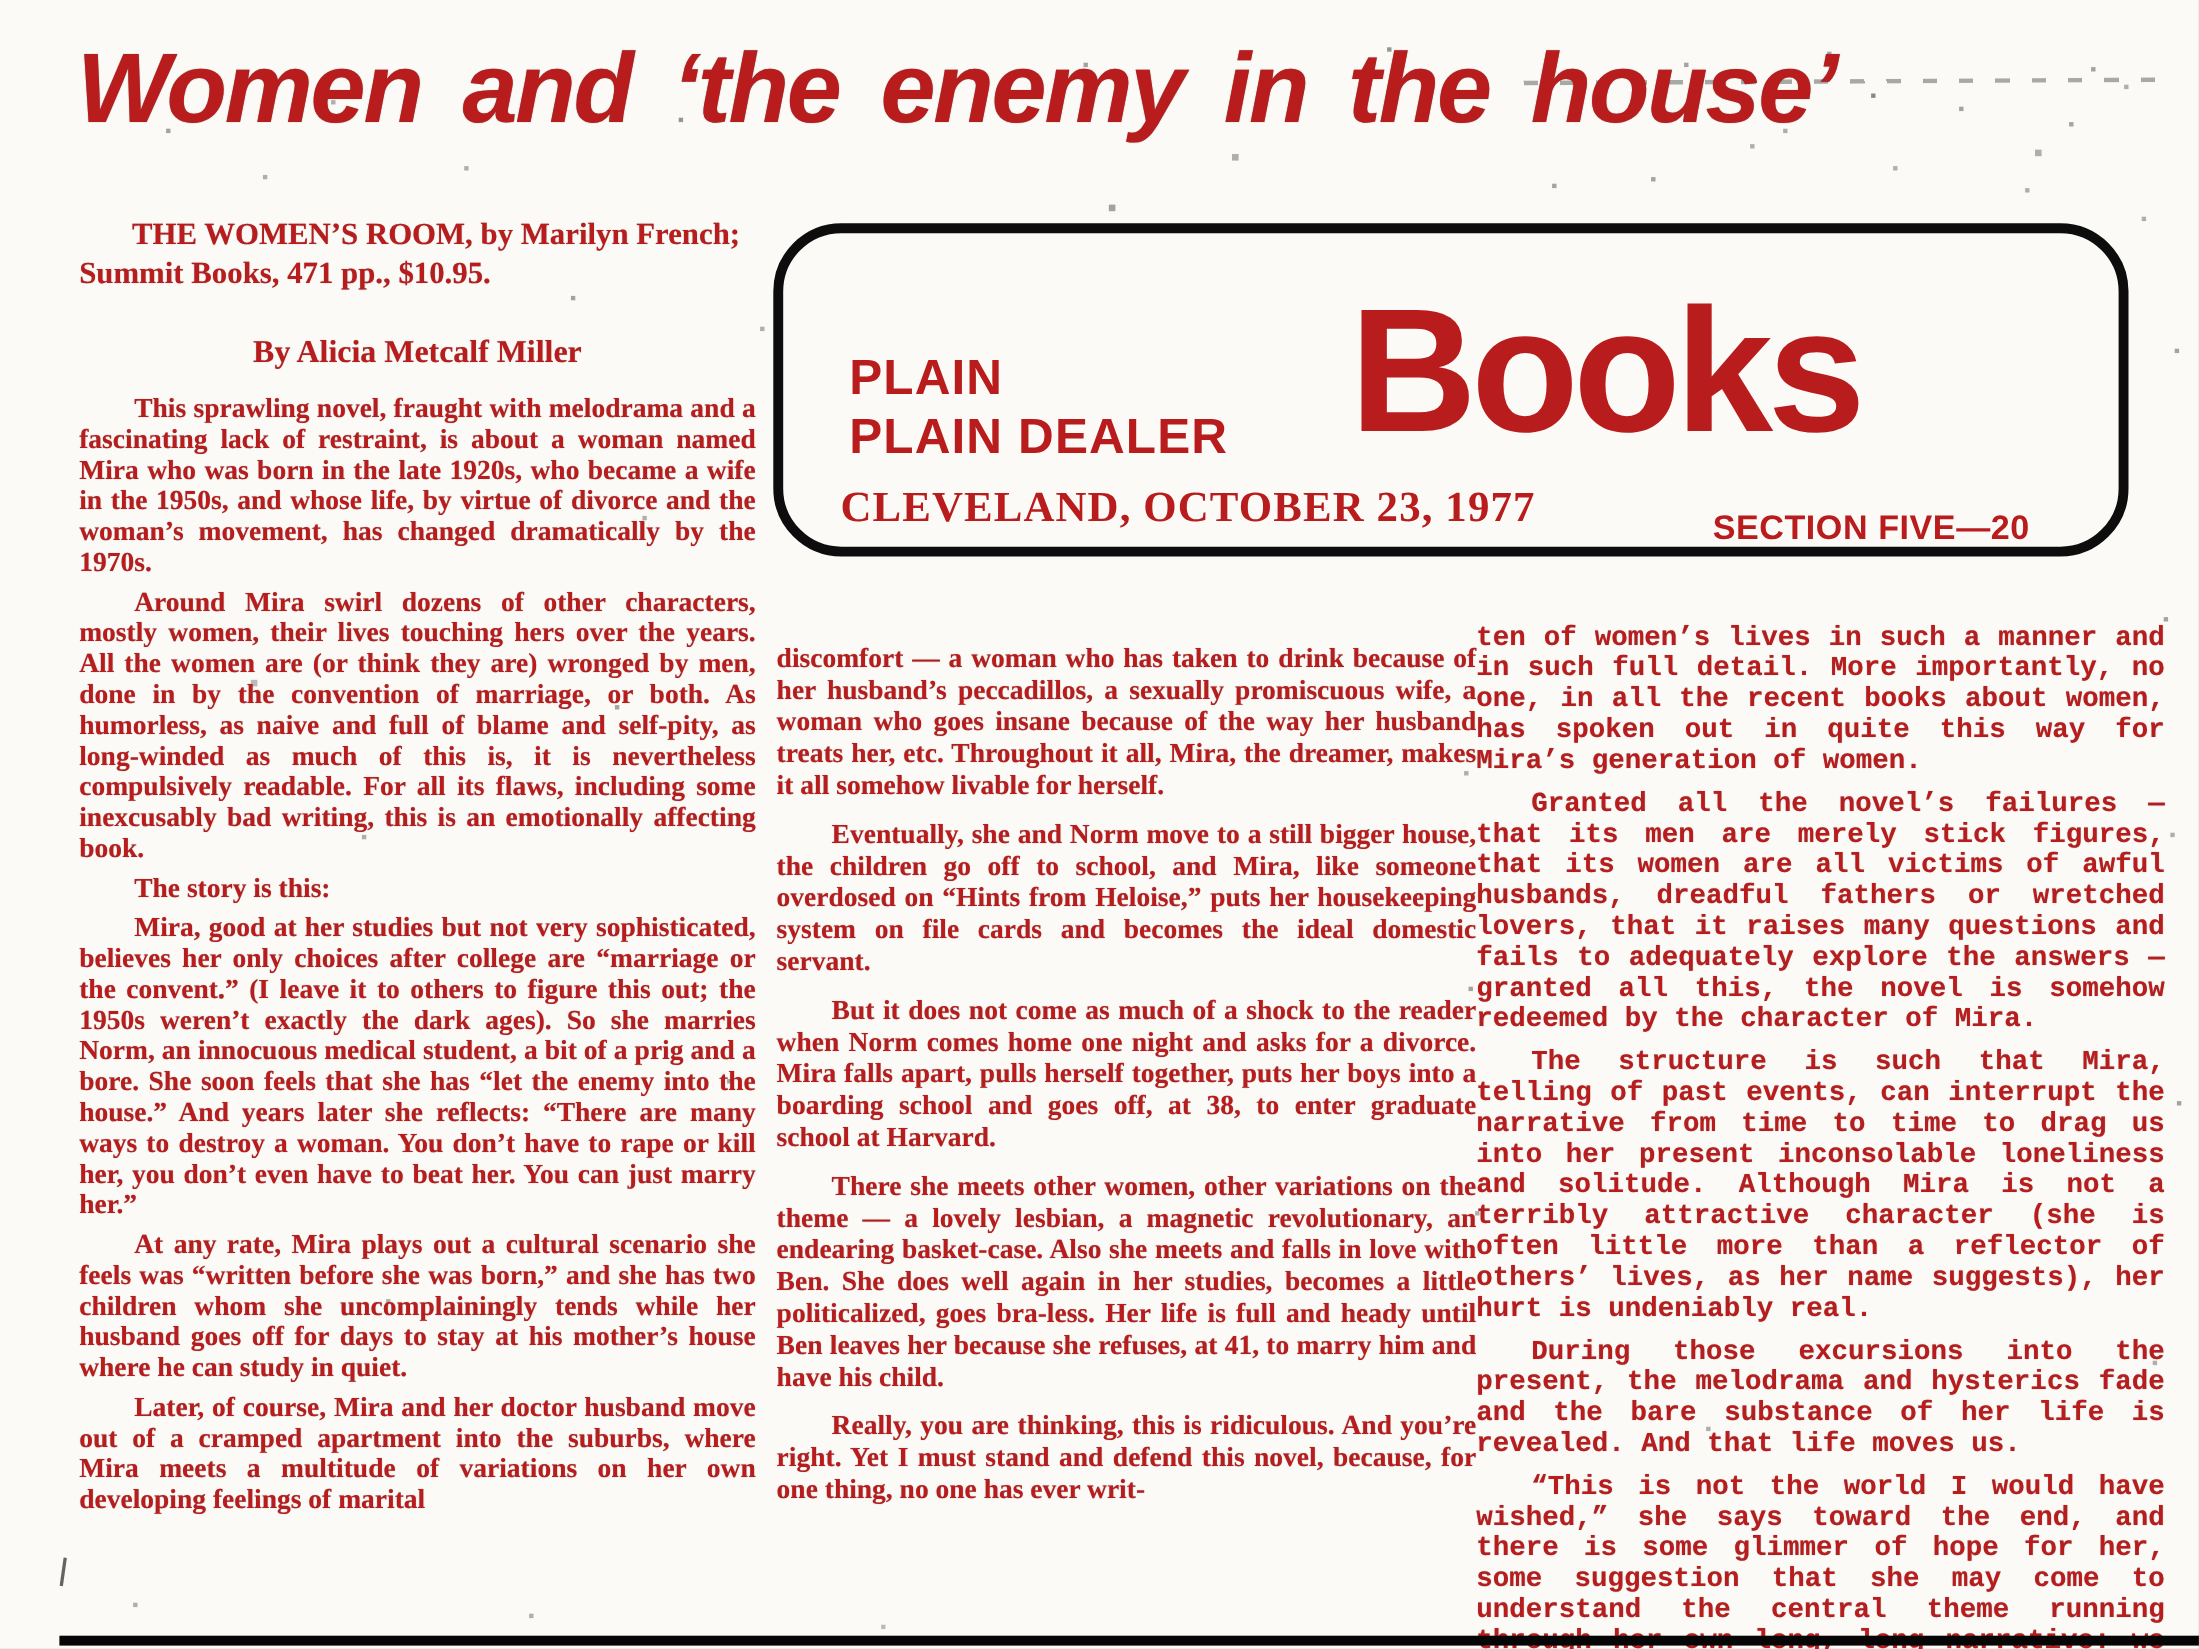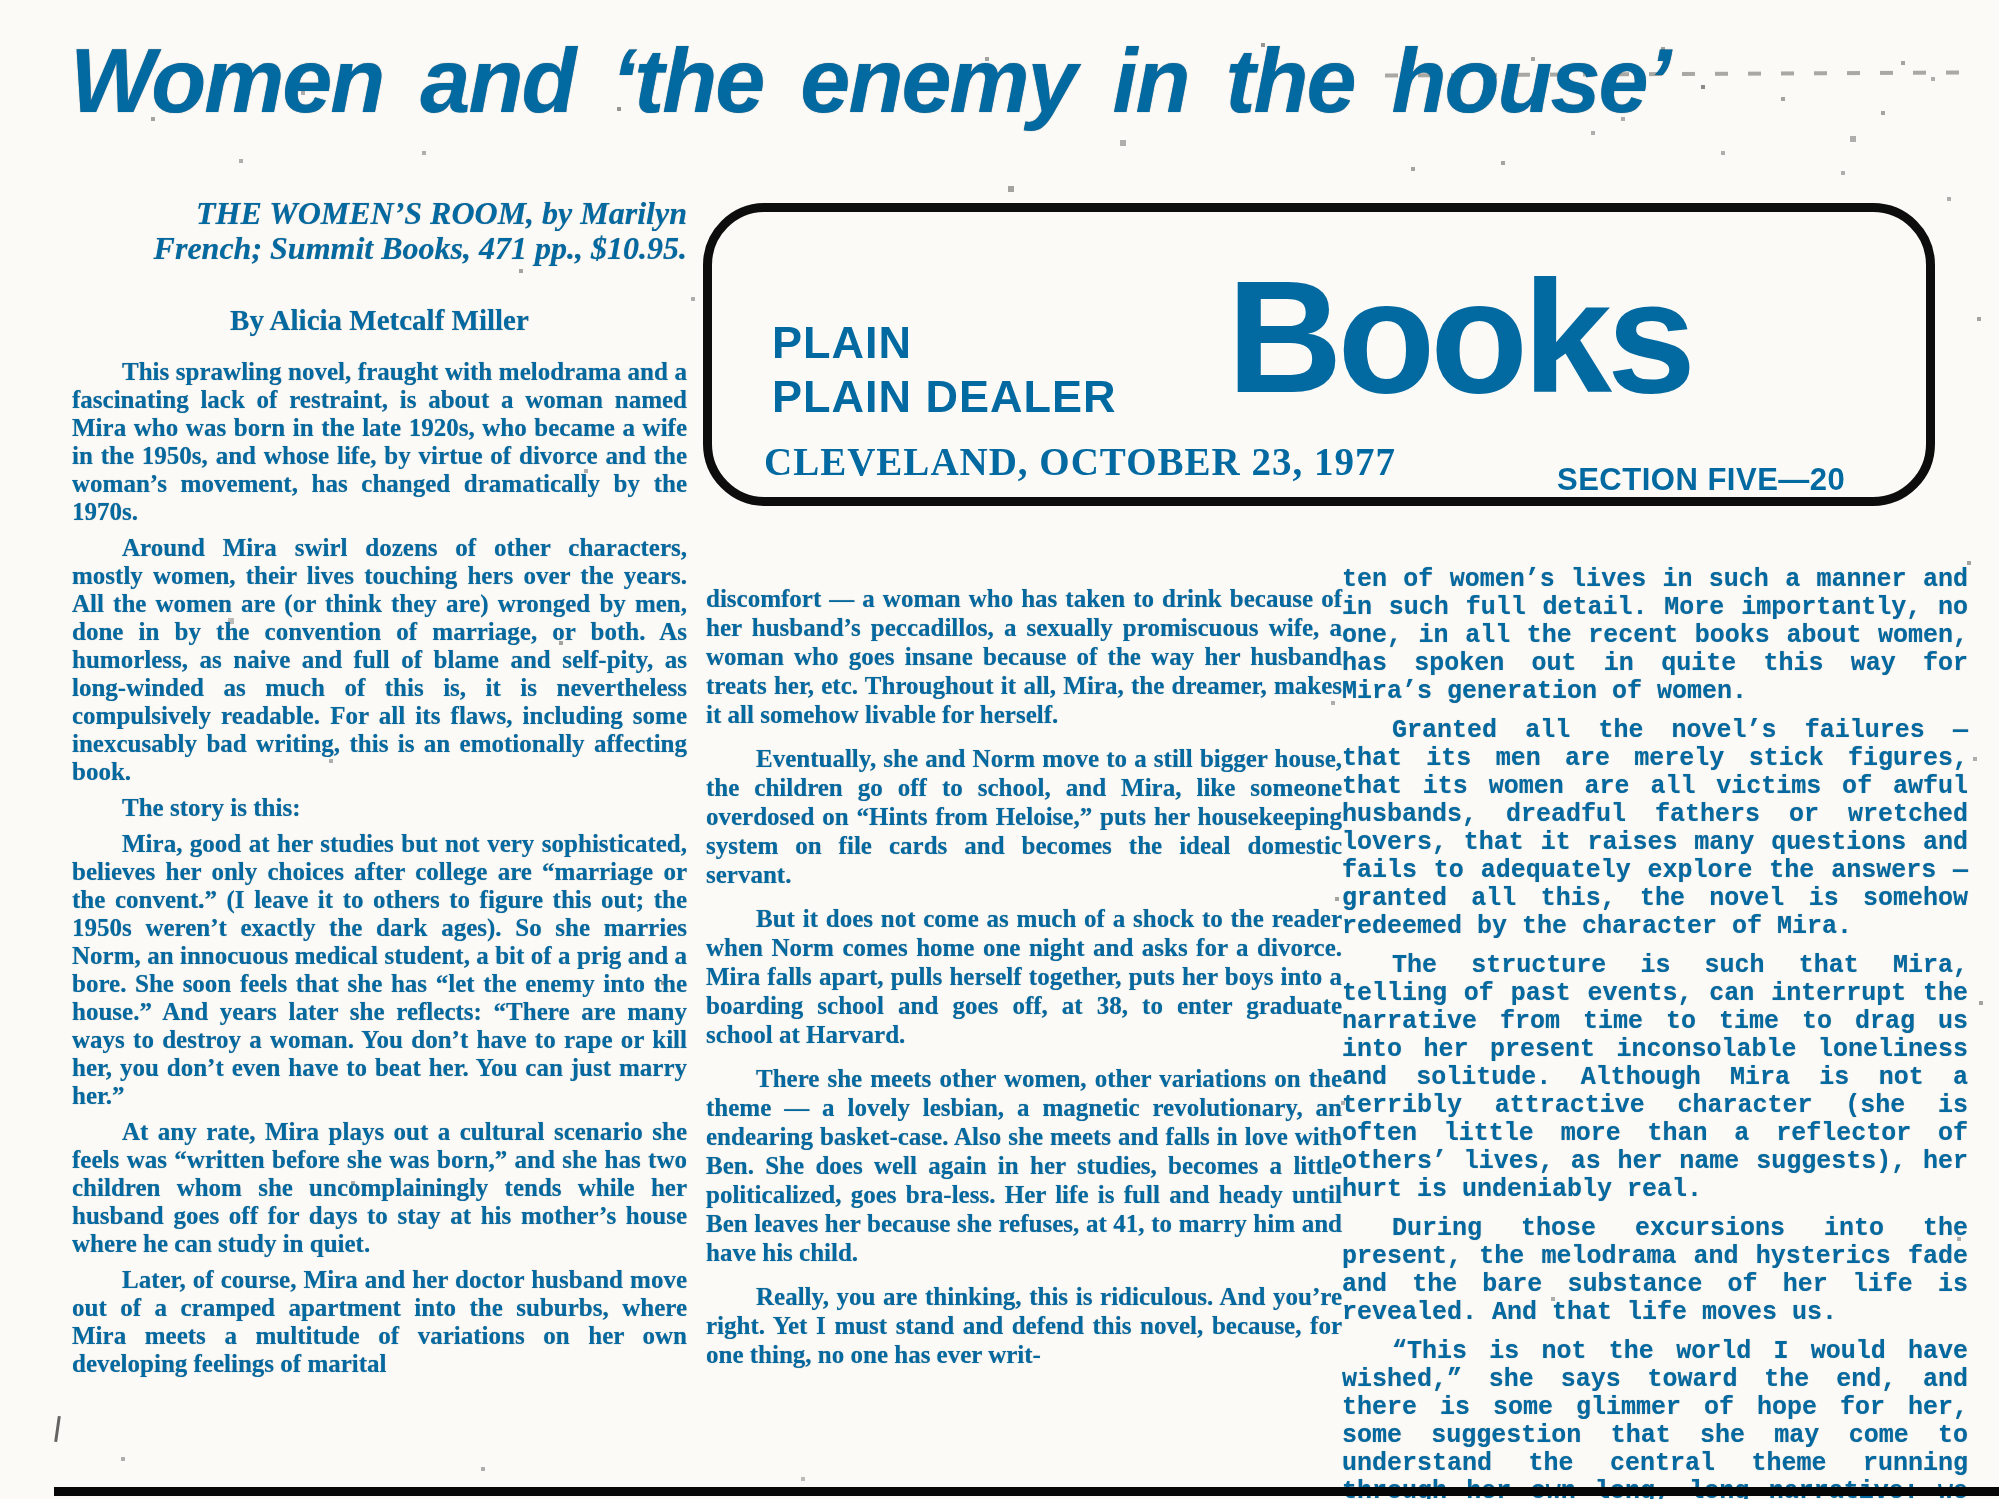--- a/index.html
+++ b/index.html
@@ -1,40 +1,40 @@
 <!DOCTYPE html>
 <html><head>
 <meta charset="utf-8">
 <style>
   html,body{margin:0;padding:0;background:#6b6b6b;}
   .page{
     position:relative;width:1999px;height:1499px;overflow:hidden;
-    background:#fbfaf6;color:#0369a1;
+    background:#fbfaf6;color:#b91c1c;
     font-family:"Liberation Serif",serif;
   }
   .headline{
     position:absolute;left:70px;top:26px;margin:0;white-space:nowrap;
     font-family:"Liberation Sans",sans-serif;font-style:italic;font-weight:700;
     font-size:90px;line-height:110px;letter-spacing:-2px;word-spacing:14px;
     text-shadow:0 0 1px rgba(10,10,10,.5);
   }
   .col{position:absolute;text-align:justify;}
   .col-left{left:72px;top:196px;width:615px;}
   .col-mid{left:706px;top:584px;width:636px;}
   .col-right{left:1342px;top:566px;width:626px;}
   .para{
     margin:0 0 8px;font-size:25px;line-height:28px;font-weight:700;
     text-indent:50px;text-shadow:0 0 1px rgba(20,20,20,.4);
   }
   .col-mid .para{margin-bottom:15px;line-height:29px;}
   .col-right .para{margin-bottom:11px;font-family:Liberation Mono, monospace;}
   .no-indent{text-indent:0;}
   .credit{
-    margin:0 0 38px;font-size:32px;line-height:35px;font-weight:700;font-style:italic;
-    text-indent:48px;text-align:right;text-shadow:0 0 1px rgba(20,20,20,.4);
+    margin:0 0 38px;font-size:28px;line-height:35px;font-weight:700;
+    text-indent:48px;text-align:left;text-shadow:0 0 1px rgba(20,20,20,.4);
   }
   .byline{
     margin:0 0 22px;font-size:29px;line-height:32px;font-weight:700;
     text-align:center;text-indent:0;text-shadow:0 0 1px rgba(20,20,20,.4);
   }
   .reviewer{
     font-style:italic;font-weight:700;font-size:25px;line-height:28px;
     text-indent:62px;margin:6px 0 0;text-align:left;text-shadow:0 0 1px rgba(20,20,20,.4);
   }
   .masthead{

